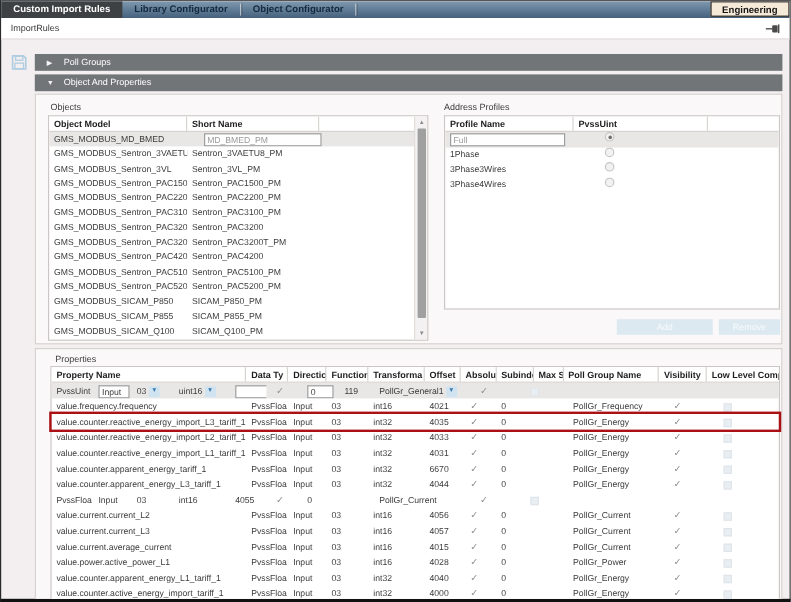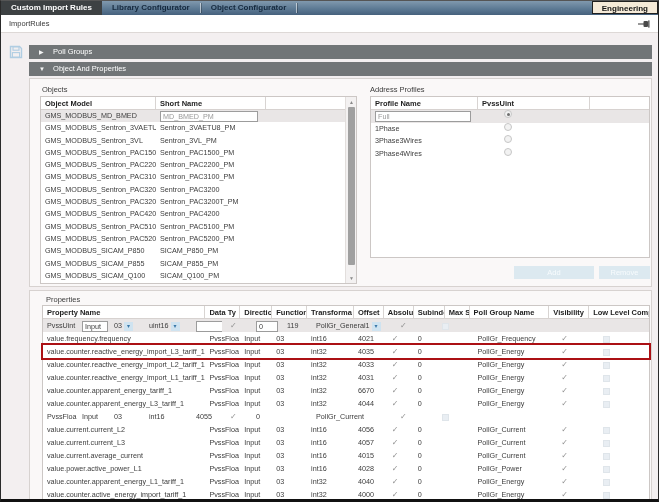--- a/index.html
+++ b/index.html
@@ -110,21 +110,21 @@
 
       <div class="grid" style="left:10px; top:17px; width:317px; height:188px">
         <div class="ghead" id="obj-head">
             <div class="hcell" style="width: 115px;">Object Model</div>
             <div class="hcell" style="width: 110px;">Short Name</div>
             <div class="hcell" style="width: 81px;"></div>
           </div>
         <div id="obj-body">
             <div class="grow sel" style="height: 12.3px;">
               <div class="gcell" style="width: 115px; line-height: 12.3px;">GMS_MODBUS_MD_BMED</div>
-              <div class="gcell" style="width: 110px; line-height: 12.3px;"><span class="inputbox" style="width: 98px;">MD_BMED_PM</span></div>
+              <div class="gcell" style="width: 110px; line-height: 12.3px; margin-left: 10px;"><span class="inputbox" style="width: 98px;">MD_BMED_PM</span></div>
               <div class="gcell" style="width: 81px;"></div>
             </div>
             <div class="grow" style="height: 12.3px;">
               <div class="gcell" style="width: 115px; line-height: 12.3px;">GMS_MODBUS_Sentron_3VAETU8</div>
               <div class="gcell" style="width: 110px; line-height: 12.3px;">Sentron_3VAETU8_PM</div>
               <div class="gcell" style="width: 81px;"></div>
             </div>
             <div class="grow" style="height: 12.3px;">
               <div class="gcell" style="width: 115px; line-height: 12.3px;">GMS_MODBUS_Sentron_3VL</div>
               <div class="gcell" style="width: 110px; line-height: 12.3px;">Sentron_3VL_PM</div>

